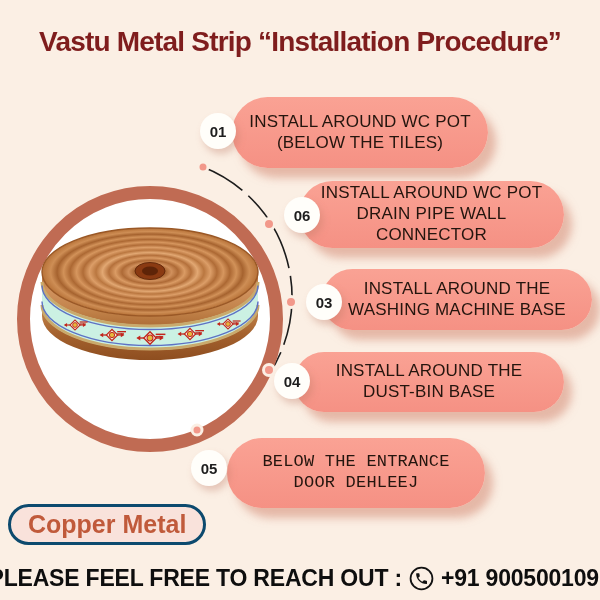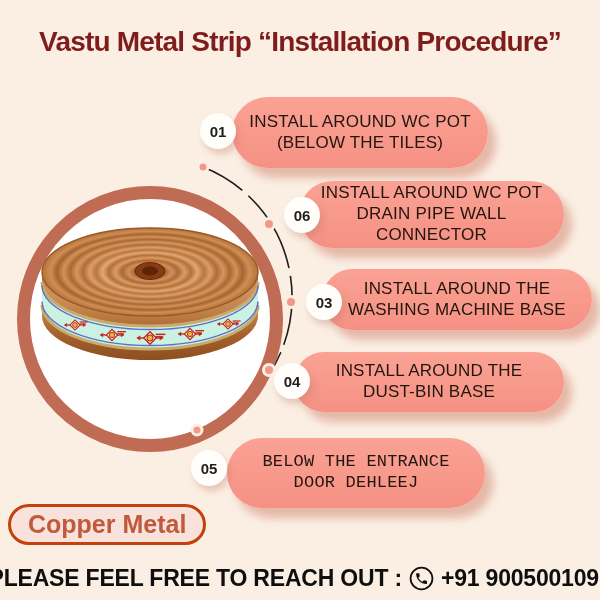--- a/index.html
+++ b/index.html
@@ -34,21 +34,21 @@
     font-weight:bold;font-size:15px;color:#1d1d1d;
     box-shadow:3px 5px 7px rgba(190,120,100,.35);
   }
   .num1{left:200px;top:113px;}
   .num2{left:284px;top:197px;}
   .num3{left:306px;top:284px;}
   .num4{left:274px;top:363px;text-align:center;}
   .num5{left:191px;top:450px;text-align:center;}
   .badge{
     position:absolute;z-index:2;left:8px;top:504px;
-    border:3px solid #c2410c;border-radius:22px;background:#F9E2DB;
+    border:3px solid #0c4a6e;border-radius:22px;background:#F9E2DB;
     padding:3px 17px;color:#C05A3B;font-size:25px;font-weight:bold;
   }
   .footer{
     position:absolute;left:0;top:561px;width:600px;height:34px;z-index:2;
     display:flex;align-items:center;justify-content:center;gap:7px;
     font-weight:bold;font-size:23px;color:#0e0e0e;letter-spacing:-0.2px;
     white-space:nowrap;
   }
   .phone-icon{flex:0 0 auto;}
 </style>

